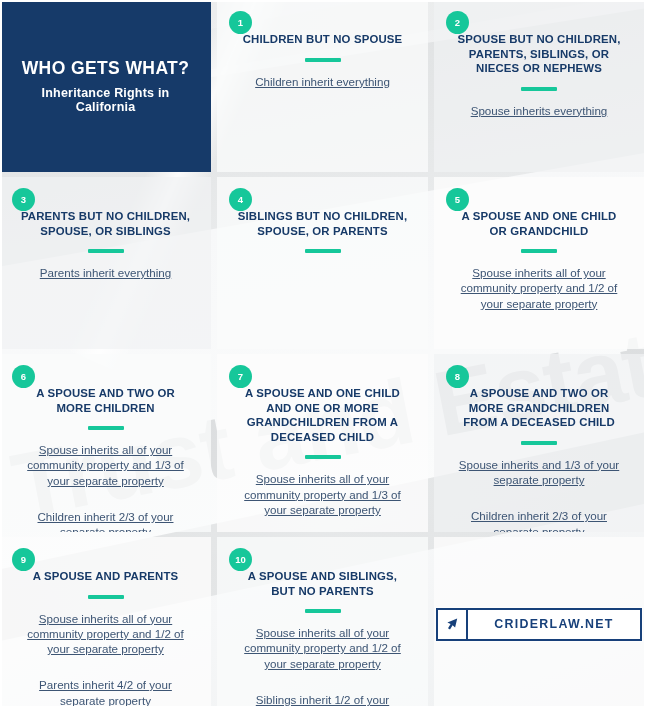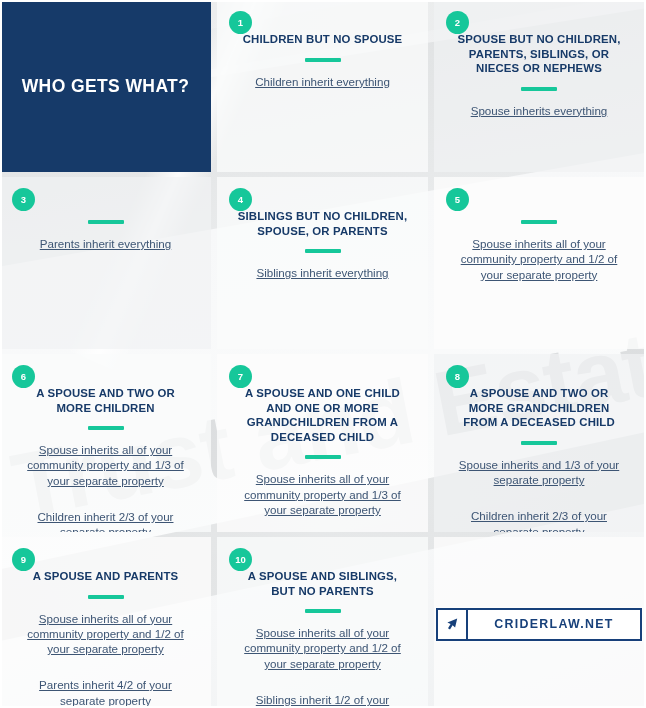--- a/index.html
+++ b/index.html
@@ -231,20 +231,21 @@
     <div class="bg-diag-2"></div>
     <div class="bg-diag-3"></div>
     <div class="bg-streak"></div>
     <div class="watermark">Trust and Estate</div>
   </div>
 
   <div class="grid">
 
     <div class="cell cell-title">
       <div class="title-main">WHO GETS WHAT?</div>
+      <div class="title-sub">Inheritance Rights in California</div>
     </div>
 
     <div class="cell light">
       <div class="badge">1</div>
       <div class="cell-body">
         <div class="cell-heading">CHILDREN BUT NO SPOUSE</div>
         <div class="divider"></div>
         <div class="cell-text">Children inherit everything</div>
       </div>
     </div>
@@ -254,37 +255,38 @@
       <div class="cell-body">
         <div class="cell-heading">SPOUSE BUT NO CHILDREN, PARENTS, SIBLINGS, OR NIECES OR NEPHEWS</div>
         <div class="divider"></div>
         <div class="cell-text">Spouse inherits everything</div>
       </div>
     </div>
 
     <div class="cell shade">
       <div class="badge">3</div>
       <div class="cell-body">
+        <div class="cell-heading">PARENTS BUT NO CHILDREN, SPOUSE, OR SIBLINGS</div>
         <div class="divider"></div>
         <div class="cell-text">Parents inherit everything</div>
       </div>
     </div>
 
     <div class="cell light">
       <div class="badge">4</div>
       <div class="cell-body">
         <div class="cell-heading">SIBLINGS BUT NO CHILDREN, SPOUSE, OR PARENTS</div>
         <div class="divider"></div>
-        <div class="cell-text">Siblings inherit everything</div>
       </div>
     </div>
 
     <div class="cell lighter">
       <div class="badge">5</div>
       <div class="cell-body">
+        <div class="cell-heading">A SPOUSE AND ONE CHILD OR GRANDCHILD</div>
         <div class="divider"></div>
         <div class="cell-text">Spouse inherits all of your community property and 1/2 of your separate property</div>
       </div>
     </div>
 
     <div class="cell light">
       <div class="badge">6</div>
       <div class="cell-body">
         <div class="cell-heading">A SPOUSE AND TWO OR MORE CHILDREN</div>
         <div class="divider"></div>

